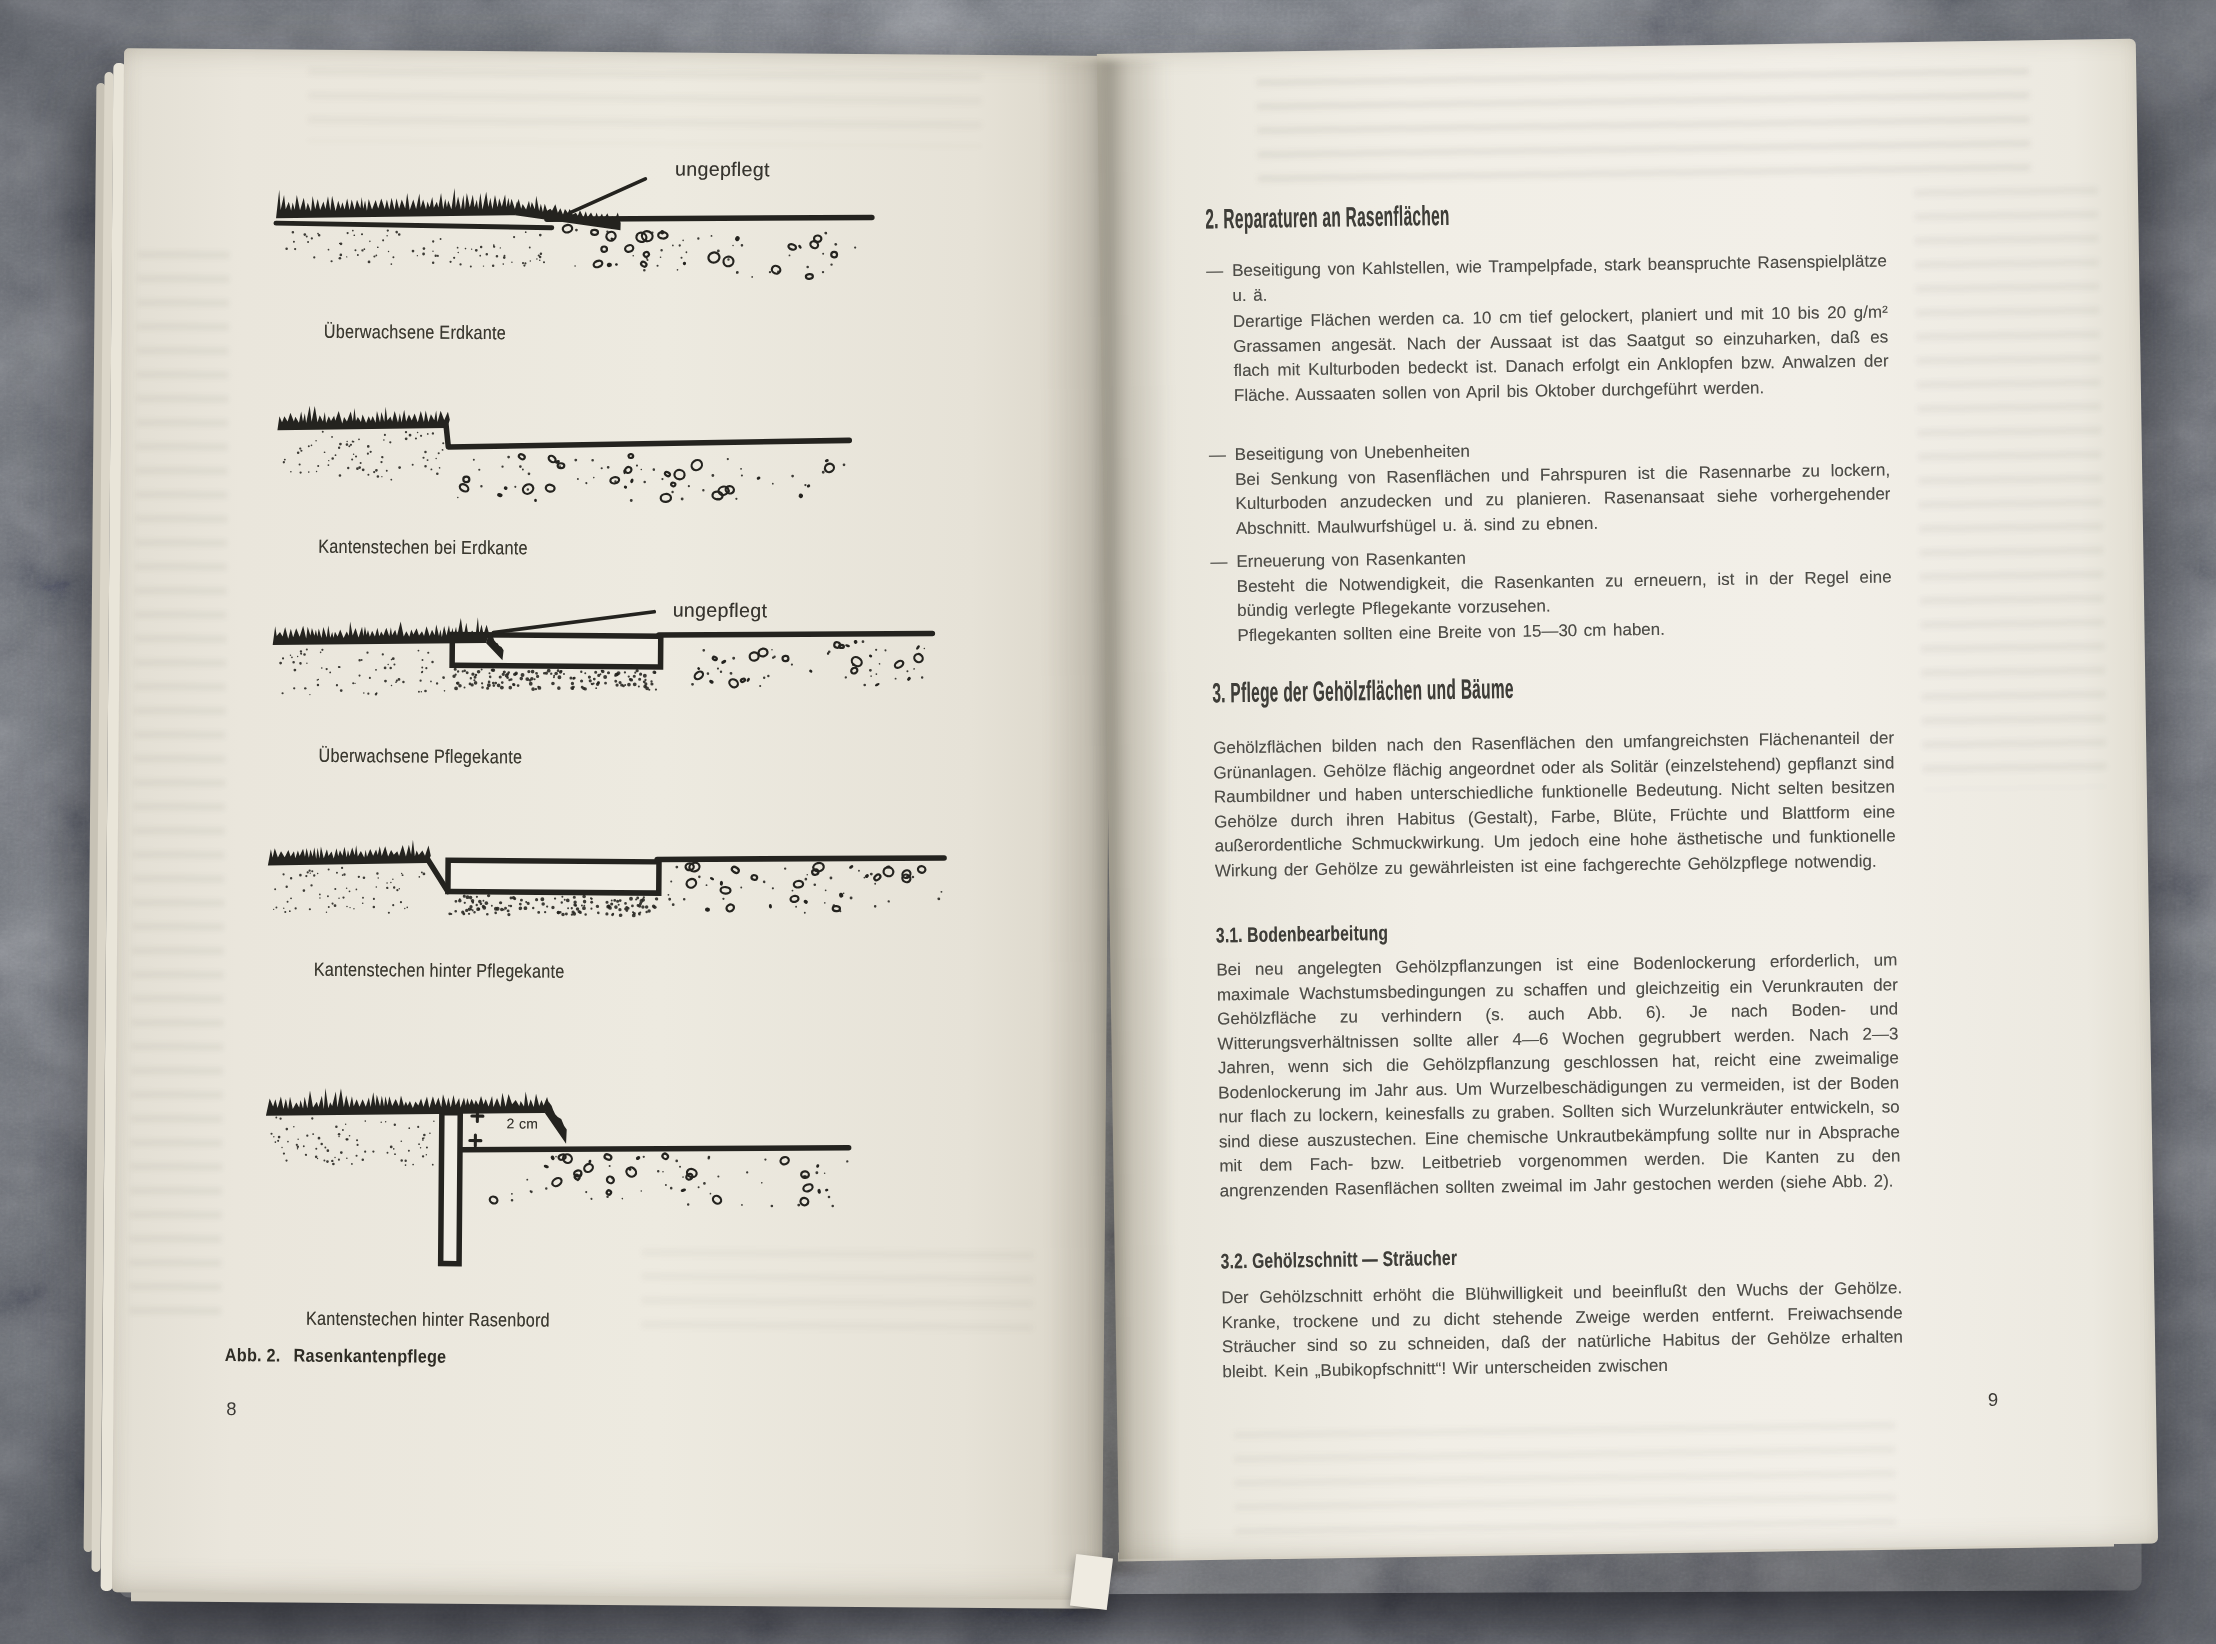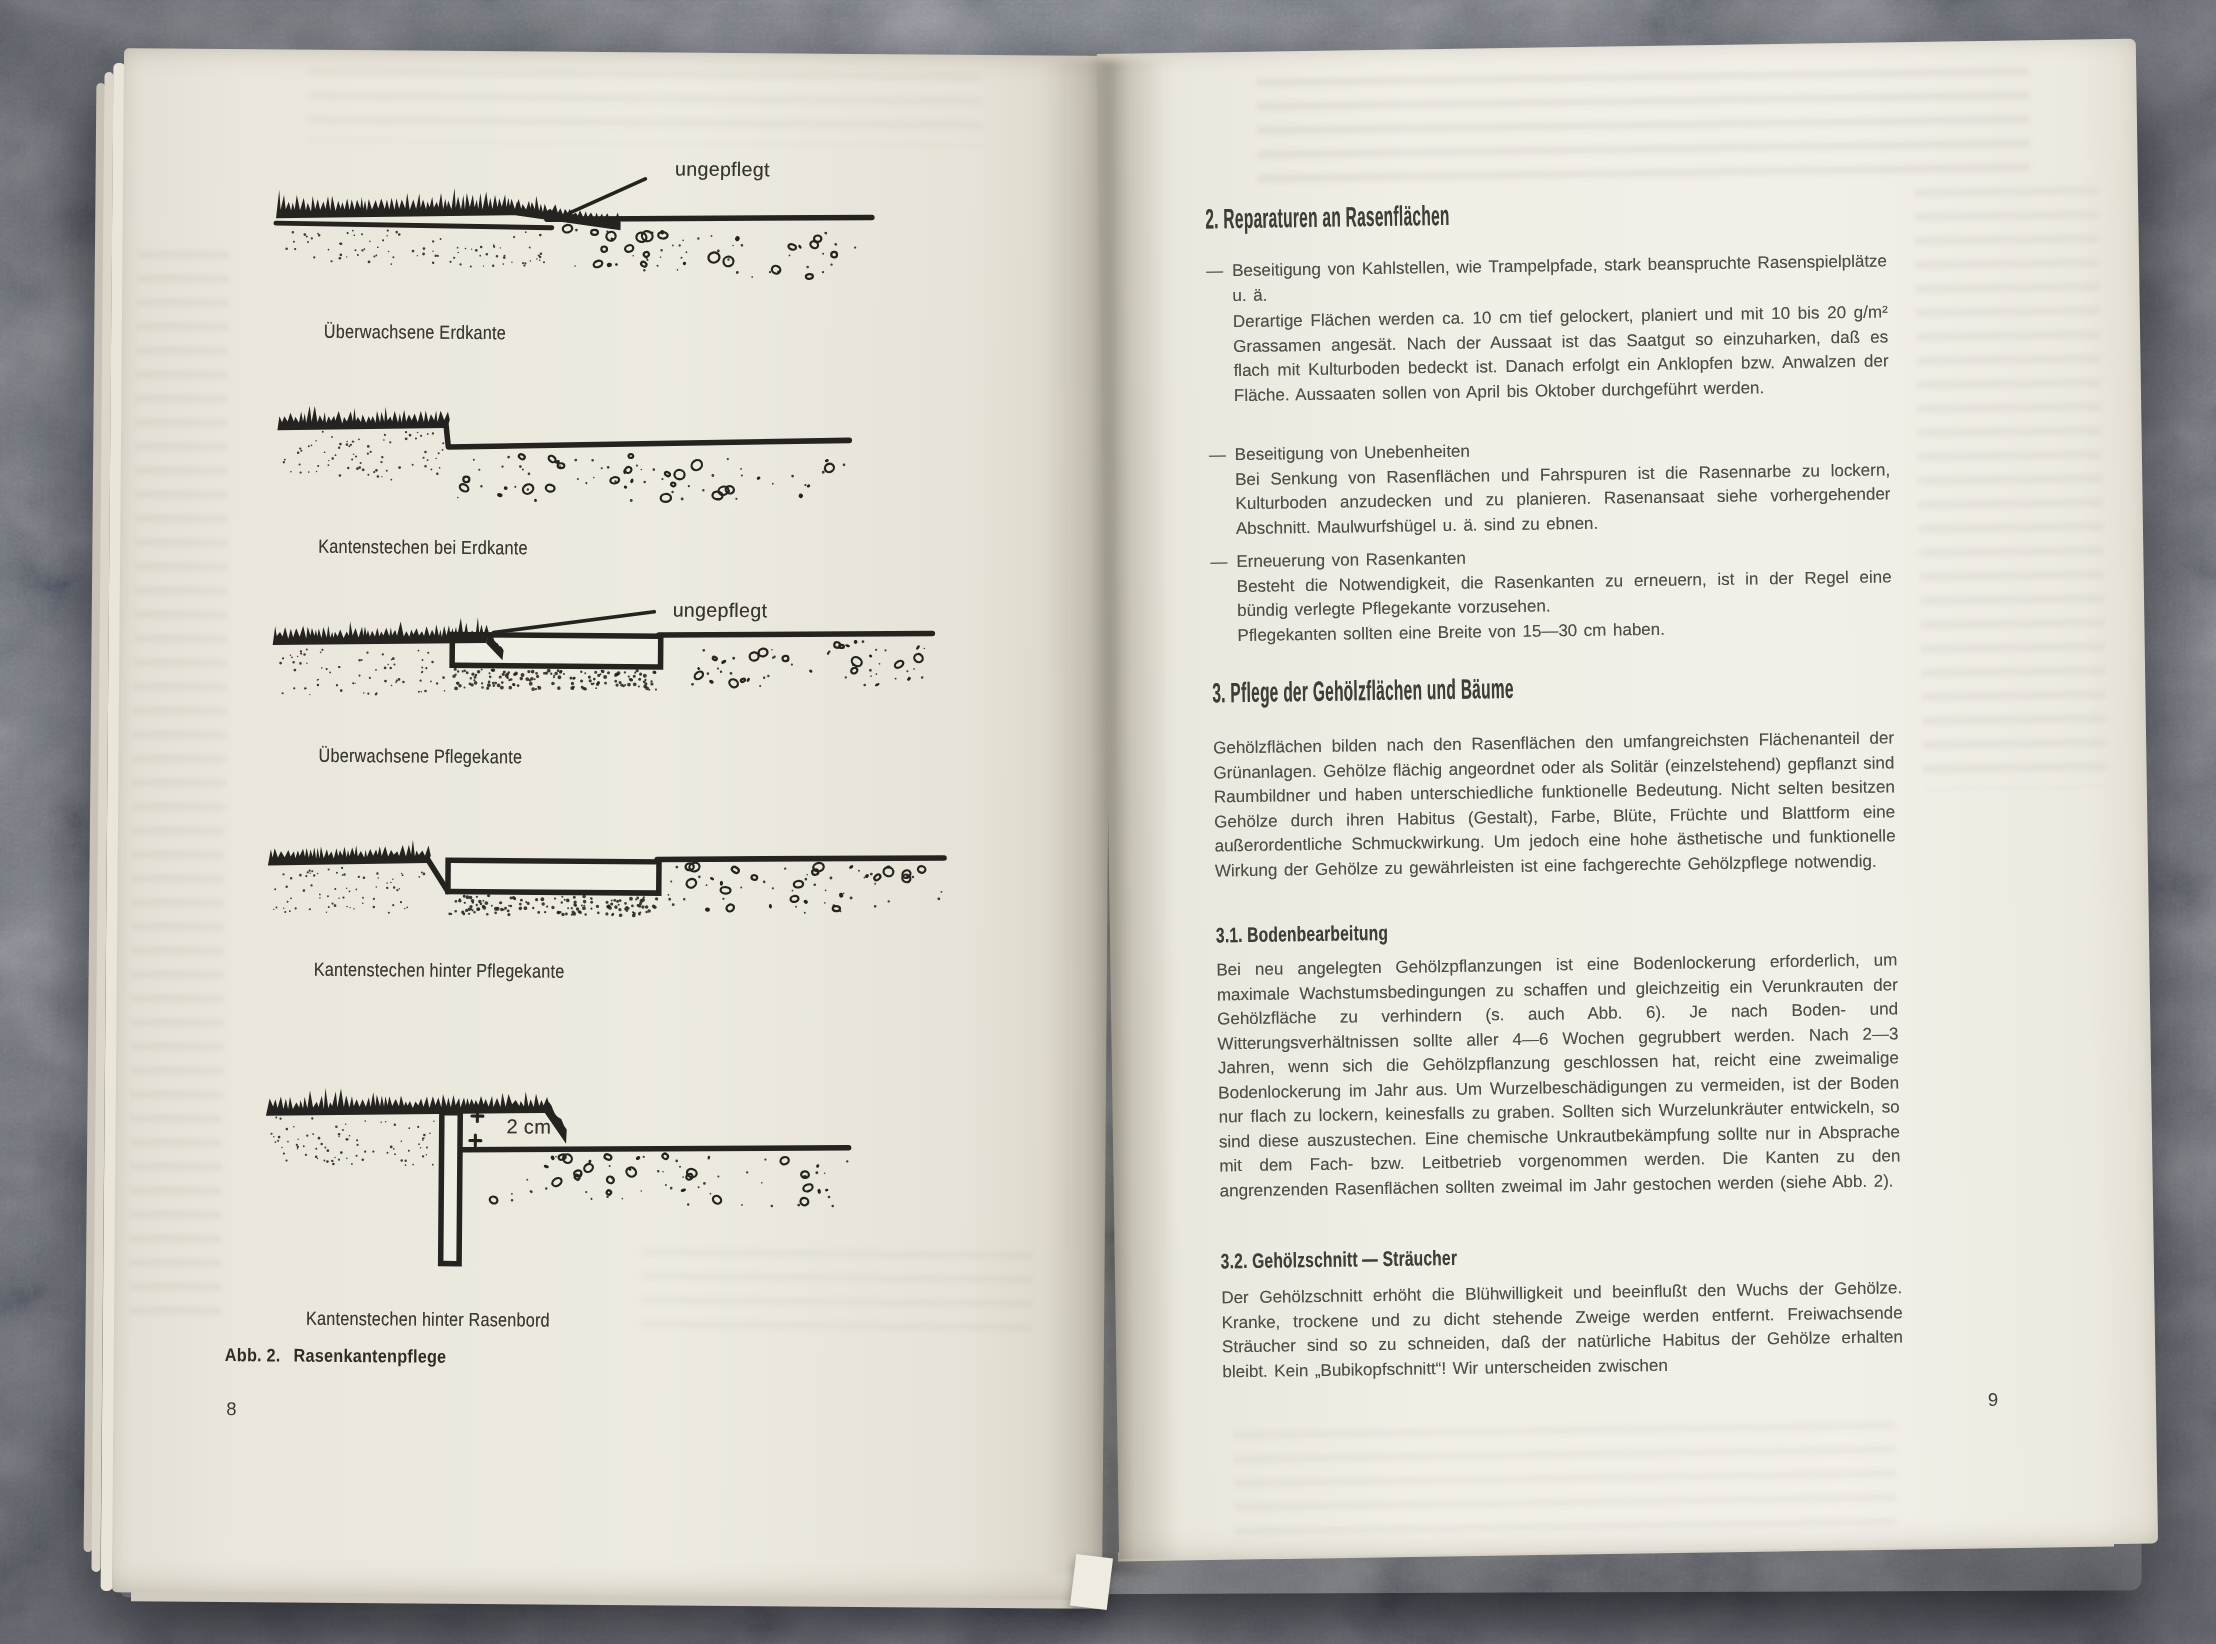--- a/index.html
+++ b/index.html
@@ -1123,21 +1123,21 @@
     <div class="flabel" style="left:552px;top:105px">ungepflegt</div>
     <div class="fcap" style="left:202px;top:271px">Überwachsene Erdkante</div>
 
     <div class="fcap" style="left:198px;top:486px">Kantenstechen bei Erdkante</div>
 
     <div class="flabel" style="left:553px;top:546px">ungepflegt</div>
     <div class="fcap" style="left:200px;top:695px">Überwachsene Pflegekante</div>
 
     <div class="fcap" style="left:197px;top:909px">Kantenstechen hinter Pflegekante</div>
 
-    <div class="flabel" style="left:391px;top:1064px;font-size:20px">2 cm</div>
+    <div class="flabel" style="left:391px;top:1064px;font-size:14px">2 cm</div>
     <div class="fcap" style="left:192px;top:1258px">Kantenstechen hinter Rasenbord</div>
 
     <div class="abb">
       <span>Abb. 2.</span><span class="t">Rasenkantenpflege</span>
     </div>
     <div class="pn" style="left:113px;top:1349px">8</div>
   </div>
 
   <div class="page right">
     <div class="ghost" style="left:159px;top:27px;width:773px;height:110px"></div>

